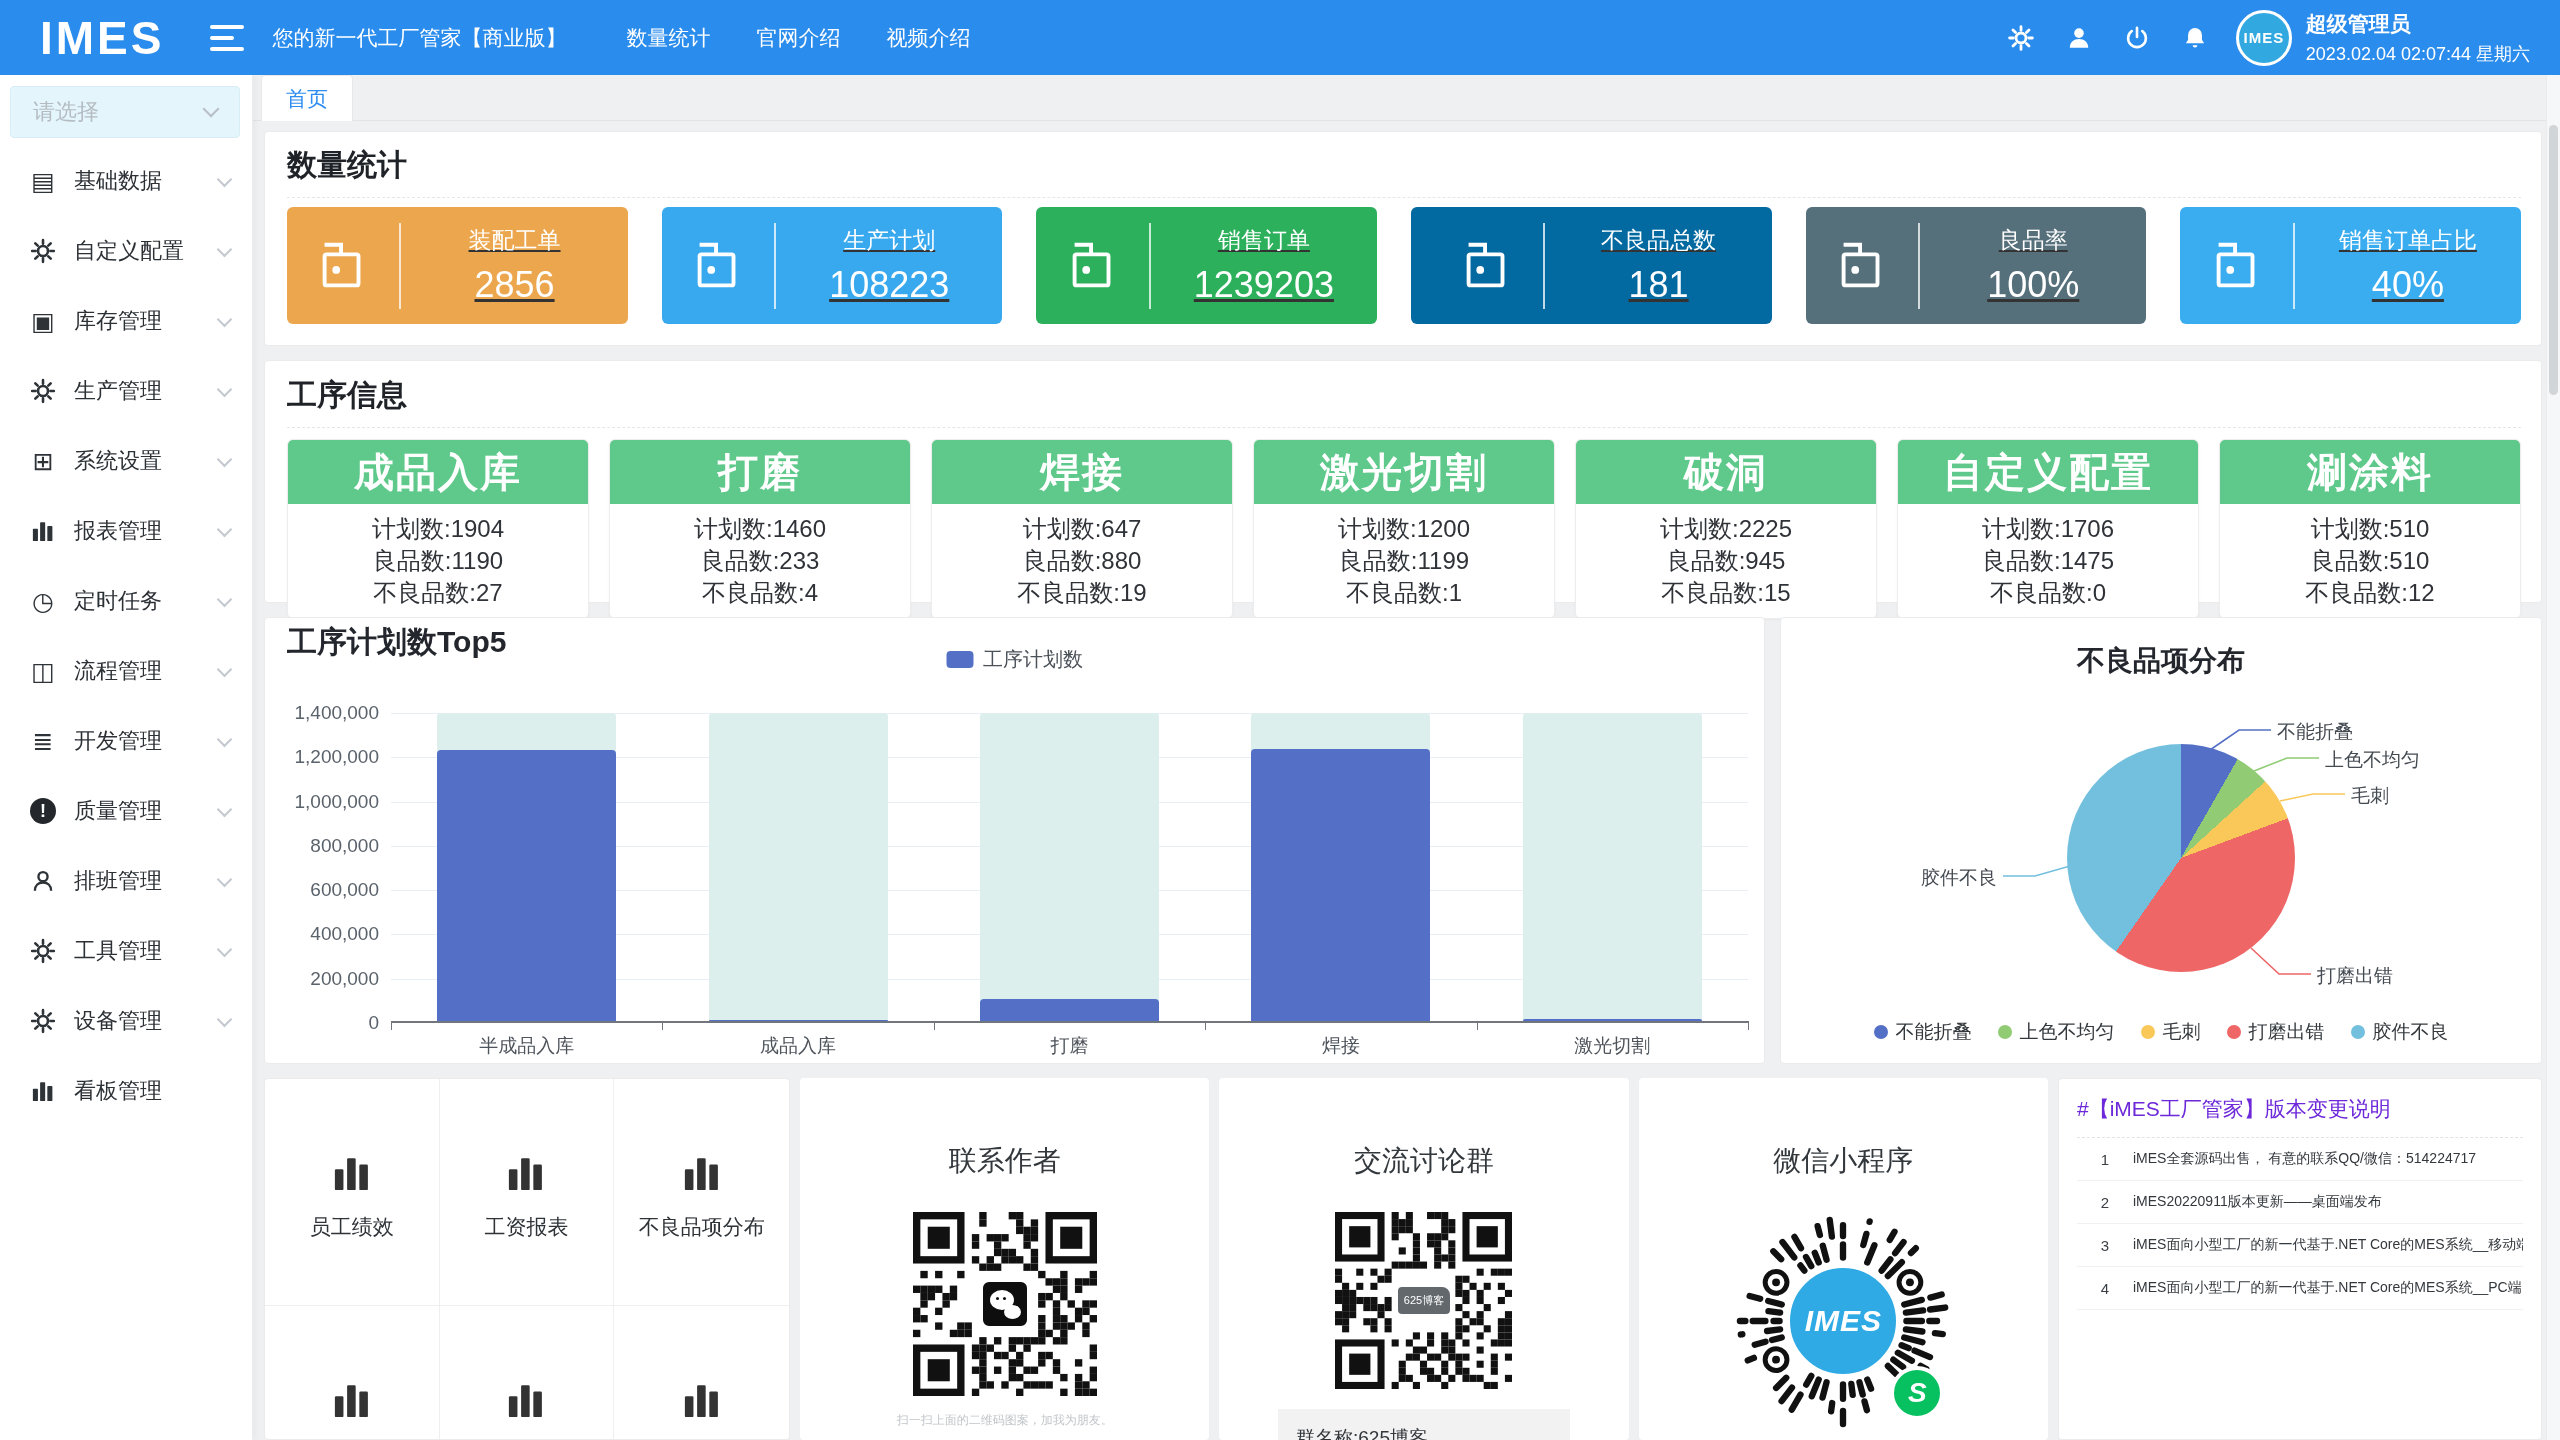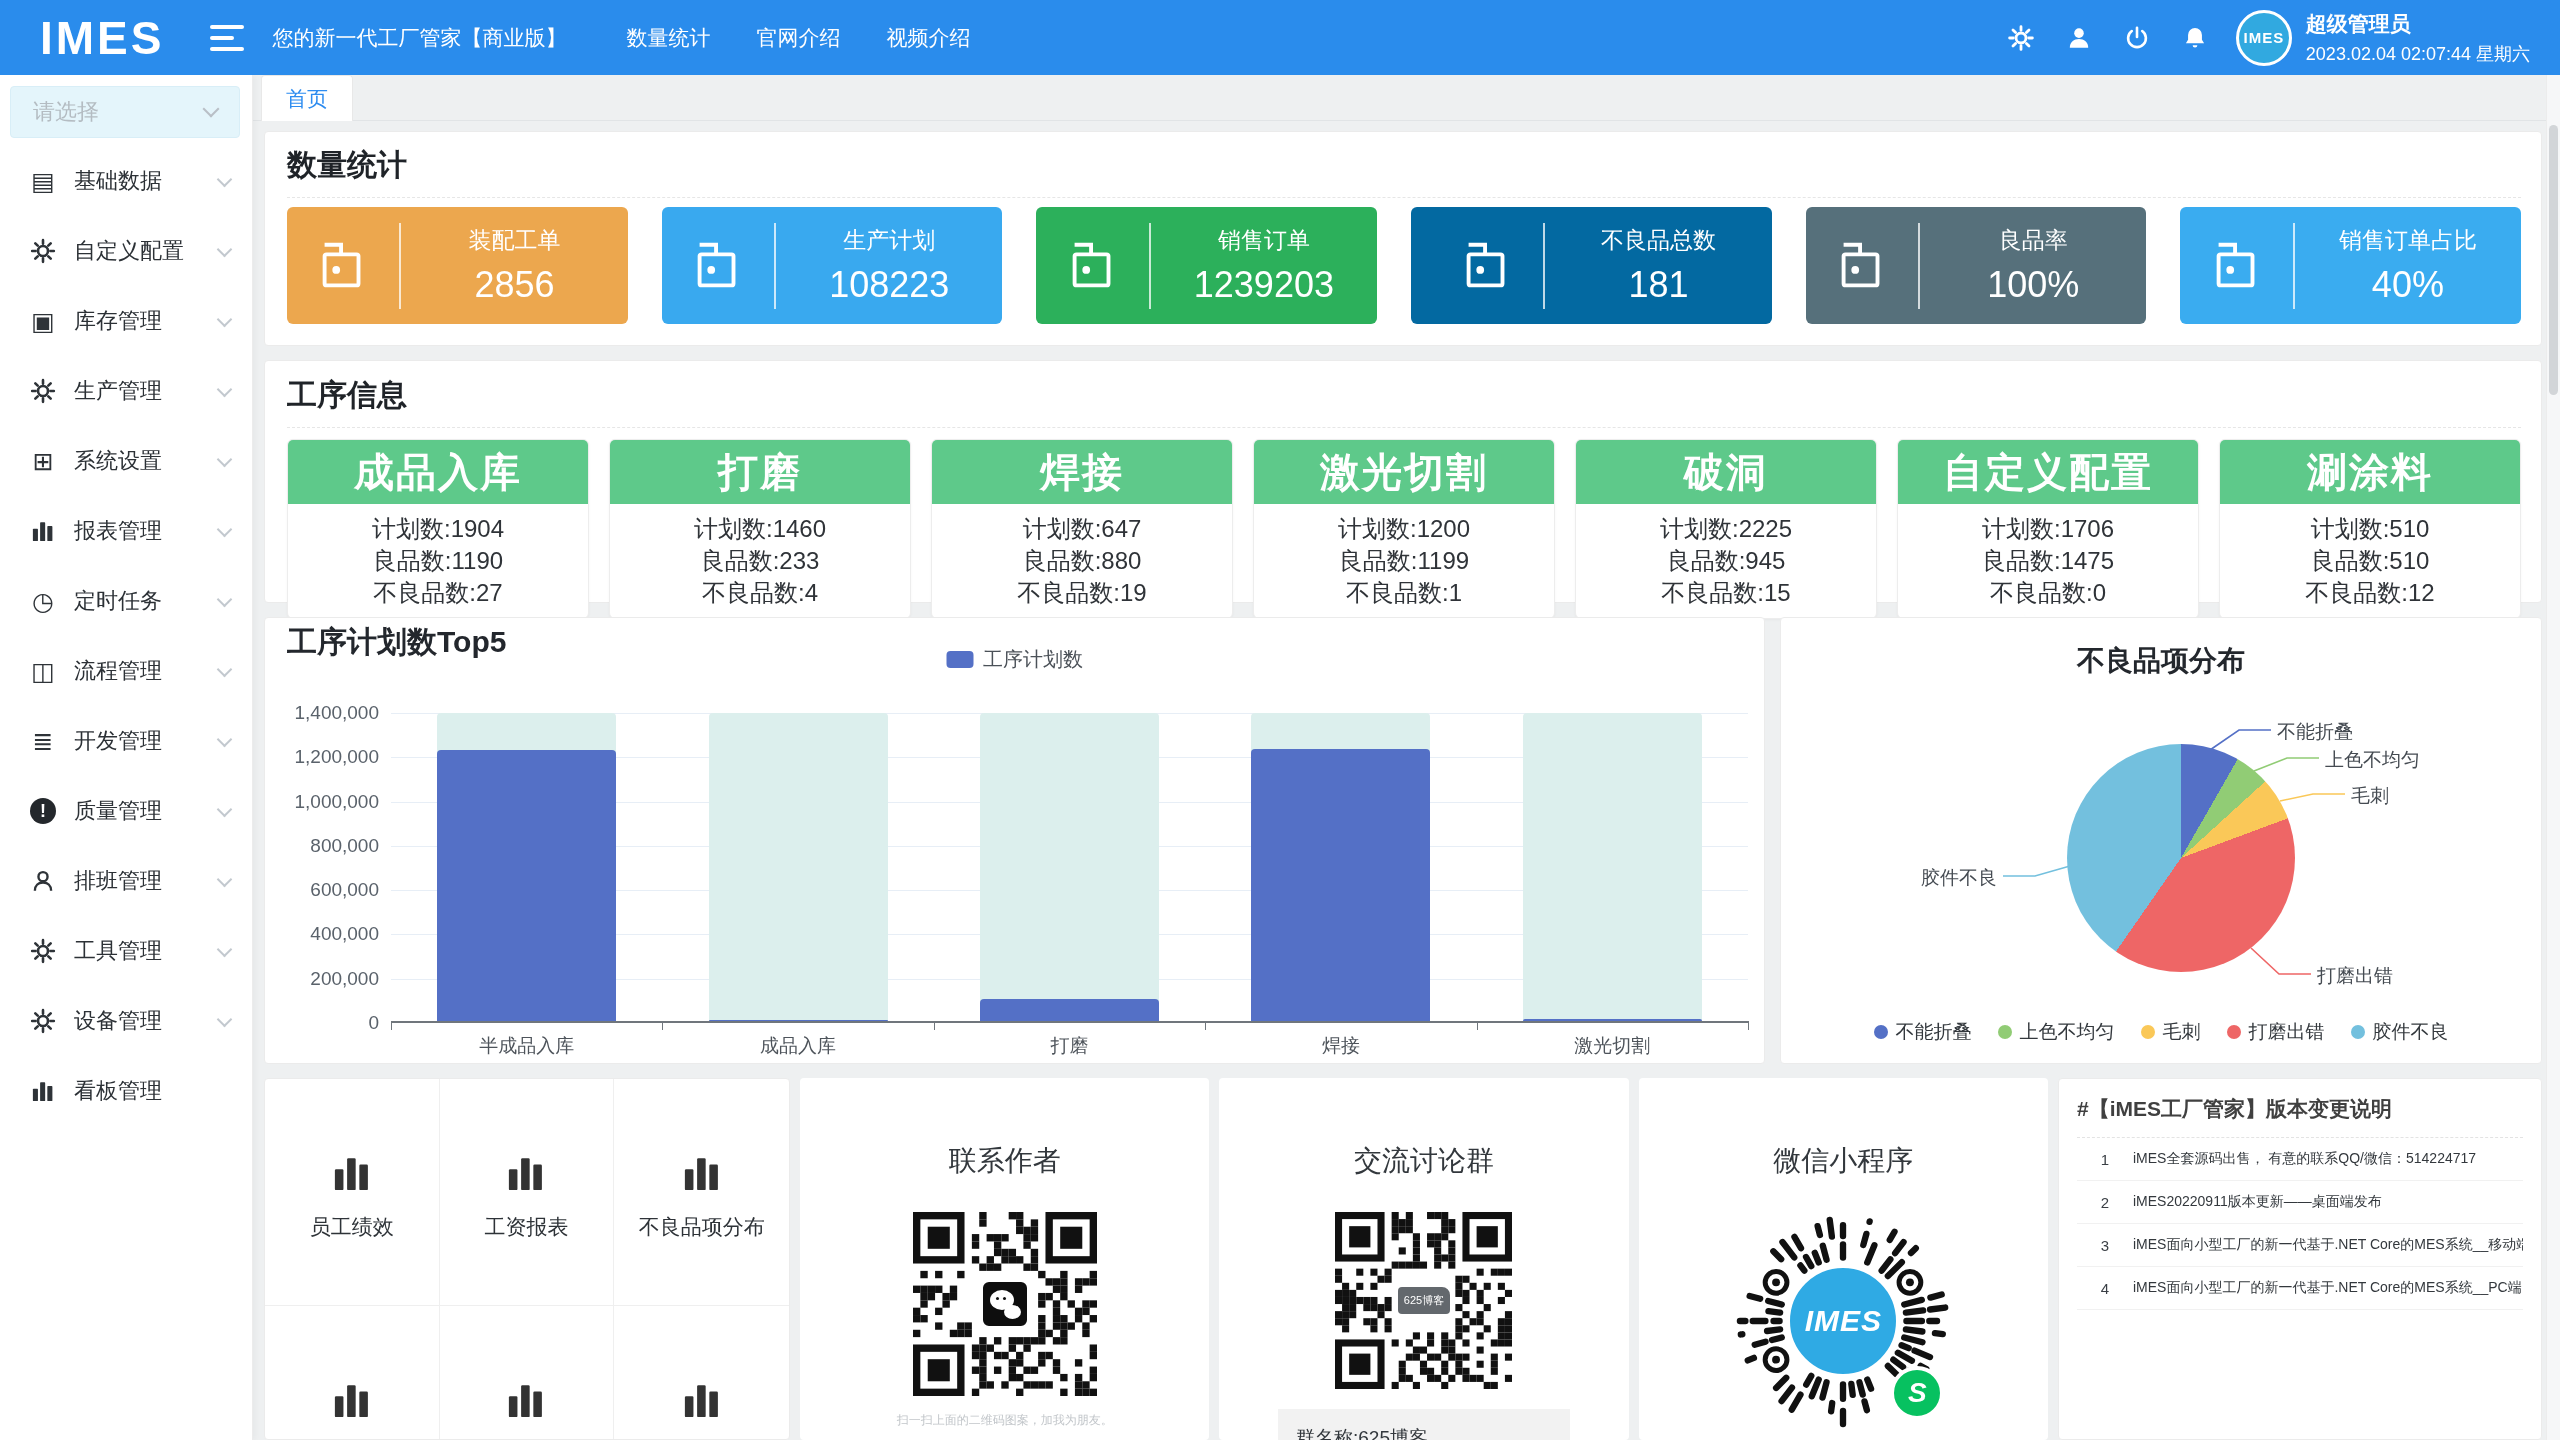--- a/index.html
+++ b/index.html
@@ -43,21 +43,21 @@
   .tab { position:absolute; left:8px; top:0; height:46px; background:#fff; border:1px solid #e8e8e8; border-bottom:none; border-radius:4px 4px 0 0; color:#2d8cf0; font-size:21px; display:flex; align-items:center; padding:0 24px; cursor:pointer; }
 
   
   .content { position:absolute; left:253px; top:121px; right:0; bottom:0; padding:10px 18px 0 11px; }
   .panel { background:#fff; border:1px solid #ebebeb; border-radius:4px; }
   .sec-title { font-size:30px; font-weight:600; color:#1f2328; }
   .sec-divider { border-bottom:1px dashed #e6e6e6; }
 
   .panel-stats { height:215px; padding:13px 20px 0 22px; margin-bottom:14px; }
   .panel-stats .sec-divider { margin-top:11px; }
-  .stat-row { display:flex; gap:34px; margin-top:9px; }
+  .stat-row { display:flex; gap:34px; margin-top:9px;text-decoration:underline; }
   .stat-card { flex:1; height:117px; border-radius:6px; display:flex; align-items:center; color:#fff; cursor:pointer; }
   .stat-ico { width:33%; display:flex; align-items:center; justify-content:center; }
   .stat-ico svg { width:62px; height:62px; }
   .stat-sep { width:2px; height:86px; background:rgba(255,255,255,.75); }
   .stat-txt { flex:1; text-align:center; }
   .stat-label { font-size:23px; }
   .stat-value { font-size:36px; margin-top:8px; font-weight:400; }
 
   .panel-process { height:243px; padding:14px 20px 0 22px; margin-bottom:14px; }
   .panel-process .sec-divider { margin-top:11px; }
@@ -113,21 +113,21 @@
   .bub1 i.e1{ left:6px; } .bub1 i.e2{ left:13px; }
   .bub2 { position:absolute; right:6px; bottom:7px; width:17px; height:14px; background:#fff; border-radius:50%; }
   .g-badge { position:absolute; left:50%; top:50%; transform:translate(-50%,-50%); width:62px; height:62px; border-radius:50%; background:#fff; display:flex; align-items:center; justify-content:center; }
   .g-badge .tag { background:#63686d; color:#fff; font-size:11px; padding:6px 6px; border-radius:4px 8px 4px 4px; white-space:nowrap; }
   .mp-center { position:absolute; left:50%; top:50%; transform:translate(-50%,-50%); width:116px; height:116px; border-radius:50%; background:#2faae4; border:5px solid #fff; color:#fff; display:flex; align-items:center; justify-content:center; font-size:30px; font-weight:800; font-style:italic; letter-spacing:1px; }
   .mp-green { position:absolute; right:8px; bottom:10px; width:54px; height:54px; border-radius:50%; background:#07c160; border:4px solid #fff; color:#fff; display:flex; align-items:center; justify-content:center; font-size:28px; font-weight:700; font-style:italic; }
   .group-info { margin:16px auto 0; width:292px; background:#f2f2f2; text-align:left; padding:14px 18px; }
   .group-info .gi-line { font-size:19px; color:#33383d; line-height:30px; }
 
   .changelog { width:484px; flex:none; overflow:hidden; padding:16px 18px 0; }
-  .cl-title { font-size:21px; font-weight:700; color:#404040; padding-bottom:14px; border-bottom:1px dashed #e3e3e3; }
+  .cl-title { font-size:21px; font-weight:400; color:#6d28d9; padding-bottom:14px; border-bottom:1px dashed #e3e3e3; }
   .cl-row { display:flex; align-items:center; height:43px; border-bottom:1px solid #f1f1f1; }
   .cl-no { width:56px; text-align:center; font-size:15px; color:#3a3f45; flex:none; }
   .cl-text { font-size:14px; color:#33383d; white-space:nowrap; overflow:hidden; }
 
   
   .scrollbar { position:absolute; right:0; top:75px; width:14px; bottom:0; background:#f6f7f8; border-left:1px solid #ececec; z-index:40; }
   .scroll-thumb { position:absolute; left:2px; top:50px; width:9px; height:270px; background:#d2d5d8; border-radius:5px; cursor:pointer; }
 </style>
 </head>
 <body>

